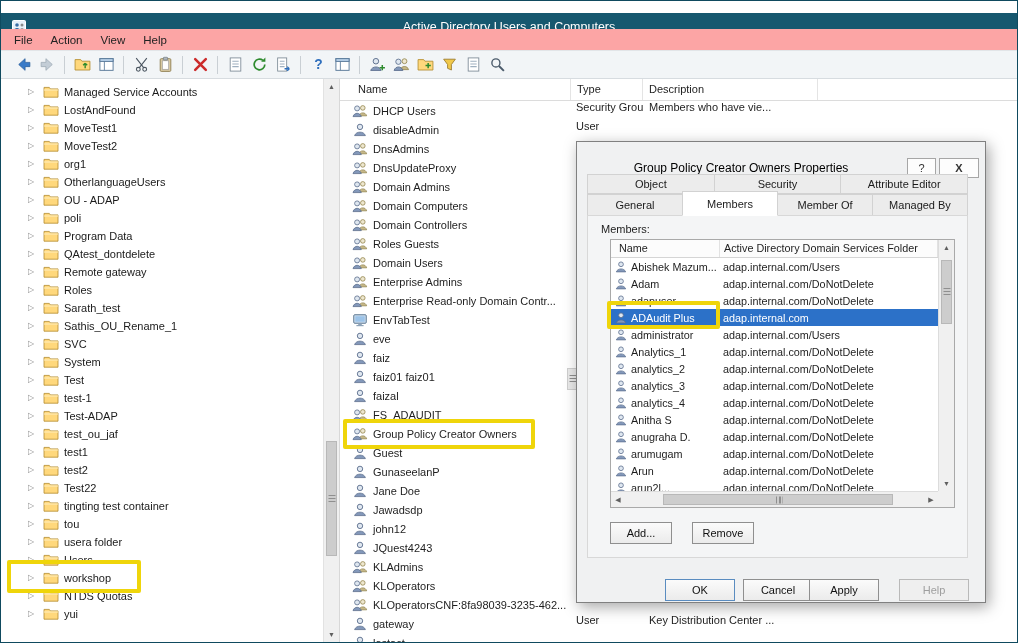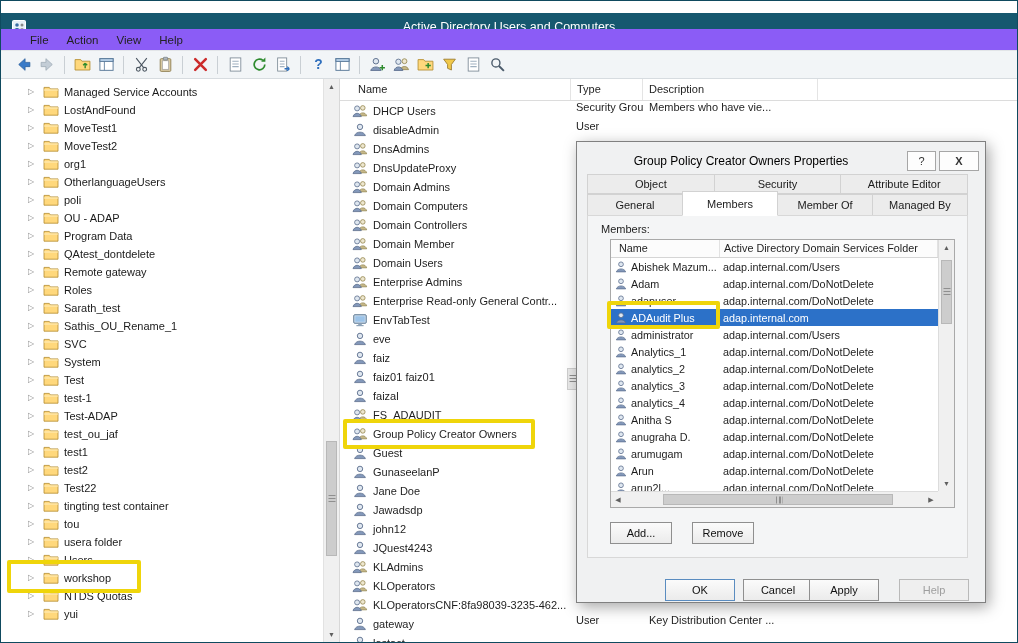--- a/index.html
+++ b/index.html
@@ -6,22 +6,22 @@
   html,body{background:#cfd6dc}
   .win{position:relative;width:1018px;height:643px;overflow:hidden;background:#fff;
        font-family:"Liberation Sans","DejaVu Sans",sans-serif;font-size:11px;color:#1e1e1e;
        border:1px solid #0f4a5f}
   
   .titlebar{position:absolute;left:0;top:12px;width:100%;height:28px;background:var(--titlebar,#16586F);
             display:flex;align-items:center;justify-content:center;color:#fff;font-size:12.5px}
   .app-icon{position:absolute;left:10px;top:5px;width:18px;height:18px}
   .app-icon svg{width:18px;height:18px;display:block}
   
-  .menubar{position:absolute;left:0;top:28px;width:100%;height:22px;background:#8b5cf6;
-           border-bottom:1px solid #e2e5e8;display:flex;align-items:center;padding-left:20px;font-size:11.5px}
+  .menubar{position:absolute;left:0;top:28px;width:100%;height:22px;background:#fca5a5;
+           border-bottom:1px solid #e2e5e8;display:flex;align-items:center;padding-left:4px;font-size:11.5px}
   .menu-item{padding:2px 9px;color:#222}
   
   .toolbar{position:absolute;left:0;top:50px;width:100%;height:28px;background:#f2f5f7;
            border-bottom:1px solid #d7dce0;display:flex;align-items:center;padding-left:10px}
   .tb-btn{width:24px;height:22px;display:inline-flex;align-items:center;justify-content:center;flex:none}
   .tb-btn svg{width:17px;height:17px;display:block}
   .tb-sep{width:1px;height:18px;background:#c9cfd4;margin:0 5px;flex:none}
   
   .tree-pane{position:absolute;left:0;top:78px;width:322px;bottom:0;background:#fff;overflow:hidden;padding-top:4px}
   .trow{height:18px;display:flex;align-items:center;white-space:nowrap}
@@ -53,21 +53,21 @@
   .list-body{position:absolute;left:0;top:22px;right:0;bottom:0}
   .lrow{height:19px;display:flex;}
   .lc-name{width:231px;display:flex;align-items:center;white-space:nowrap;overflow:hidden;flex:none}
   .lc-name .ico{margin-left:12px;margin-right:5px}
   .lc-type{width:72px;flex:none;white-space:nowrap;overflow:hidden;padding-left:5px}
   .lc-desc{flex:1;white-space:nowrap;overflow:hidden;padding-left:6px}
   .scroll-fragment{position:absolute;left:566px;top:367px;width:12px;height:22px;background:#e9e9e9;border:1px solid #cfcfcf;z-index:5}
   
   .dialog{position:absolute;left:575px;top:140px;width:410px;height:462px;background:#f0f1f2;
           border:1px solid #808080;box-shadow:3px 4px 14px rgba(0,0,0,.35);z-index:20}
-  .dlg-titlebar{position:absolute;left:0;top:4px;right:0;height:30px}
+  .dlg-titlebar{position:absolute;left:0;top:11px;right:0;height:30px}
   .dlg-title{position:absolute;left:0;right:80px;top:8px;text-align:center;font-size:12px;color:#000}
   .dlg-btn{position:absolute;top:5px;height:20px;border:1px solid #a6a6a6;background:#fdfdfd;
            display:flex;align-items:center;justify-content:center;font-size:11px;color:#333}
   .dlg-help{left:330px;width:29px}
   .dlg-close{left:362px;width:40px;font-weight:bold}
   .tabs-back{position:absolute;left:10px;top:32px;right:17px;height:20px;display:flex}
   .tab-back{flex:1;border:1px solid #d2d2d2;background:#ececec;display:flex;align-items:center;justify-content:center;color:#1b1b1b}
   .tab-back + .tab-back{margin-left:-1px}
   .tabs-front{position:absolute;left:10px;top:52px;right:17px;height:22px;display:flex}
   .tab-front{flex:1;border:1px solid #d2d2d2;background:#ececec;display:flex;align-items:center;justify-content:center;color:#1b1b1b}
@@ -319,31 +319,31 @@
         <span class="tlbl">OtherlanguageUsers</span>
       </div>
       <div class="trow">
         <span class="tarrow"></span>
         <span class="ico">
           <svg viewBox="0 0 16 16">
             <path d="M1 13.2V3.4h5.3l1.1 1.5H15v8.3z" fill="#ffd87c" stroke="#b28c2e" stroke-width="0.8"></path>
             <path d="M1 6h14" stroke="#ffedb8" stroke-width="1.1"></path>
           </svg>
         </span>
+        <span class="tlbl">OU - ADAP</span>
+      </div>
+      <div class="trow">
+        <span class="tarrow"></span>
+        <span class="ico">
+          <svg viewBox="0 0 16 16">
+            <path d="M1 13.2V3.4h5.3l1.1 1.5H15v8.3z" fill="#ffd87c" stroke="#b28c2e" stroke-width="0.8"></path>
+            <path d="M1 6h14" stroke="#ffedb8" stroke-width="1.1"></path>
+          </svg>
+        </span>
         <span class="tlbl">poli</span>
-      </div>
-      <div class="trow">
-        <span class="tarrow"></span>
-        <span class="ico">
-          <svg viewBox="0 0 16 16">
-            <path d="M1 13.2V3.4h5.3l1.1 1.5H15v8.3z" fill="#ffd87c" stroke="#b28c2e" stroke-width="0.8"></path>
-            <path d="M1 6h14" stroke="#ffedb8" stroke-width="1.1"></path>
-          </svg>
-        </span>
-        <span class="tlbl">OU - ADAP</span>
       </div>
       <div class="trow">
         <span class="tarrow"></span>
         <span class="ico">
           <svg viewBox="0 0 16 16">
             <path d="M1 13.2V3.4h5.3l1.1 1.5H15v8.3z" fill="#ffd87c" stroke="#b28c2e" stroke-width="0.8"></path>
             <path d="M1 6h14" stroke="#ffedb8" stroke-width="1.1"></path>
           </svg>
         </span>
         <span class="tlbl">Program Data</span>
@@ -698,21 +698,21 @@
             <span class="ico">
               <svg viewBox="0 0 16 16">
                 <g stroke-width="0.8">
                   <circle cx="10.8" cy="4.9" r="2.3" fill="#eee7cf" stroke="#94864f"></circle>
                   <path d="M6.9 12.8c1.2-3.9 6.6-3.9 7.8 0z" fill="#c6b787" stroke="#94864f"></path>
                   <circle cx="5.1" cy="5.4" r="2.5" fill="#dfe7f0" stroke="#5a6d8c"></circle>
                   <path d="M1 13.6c1.3-4.4 7-4.4 8.3 0z" fill="#8398ba" stroke="#5a6d8c"></path>
                 </g>
               </svg>
             </span>
-            <span>Domain Member</span>
+            <span>Roles Guests</span>
           </div>
           <div class="lc-type"></div>
           <div class="lc-desc"></div>
         </div>
         <div class="lrow">
           <div class="lc-name">
             <span class="ico">
               <svg viewBox="0 0 16 16">
                 <g stroke-width="0.8">
                   <circle cx="10.8" cy="4.9" r="2.3" fill="#eee7cf" stroke="#94864f"></circle>
@@ -749,21 +749,21 @@
             <span class="ico">
               <svg viewBox="0 0 16 16">
                 <g stroke-width="0.8">
                   <circle cx="10.8" cy="4.9" r="2.3" fill="#eee7cf" stroke="#94864f"></circle>
                   <path d="M6.9 12.8c1.2-3.9 6.6-3.9 7.8 0z" fill="#c6b787" stroke="#94864f"></path>
                   <circle cx="5.1" cy="5.4" r="2.5" fill="#dfe7f0" stroke="#5a6d8c"></circle>
                   <path d="M1 13.6c1.3-4.4 7-4.4 8.3 0z" fill="#8398ba" stroke="#5a6d8c"></path>
                 </g>
               </svg>
             </span>
-            <span>Enterprise Read-only General Contr...</span>
+            <span>Enterprise Read-only Domain Contr...</span>
           </div>
           <div class="lc-type"></div>
           <div class="lc-desc"></div>
         </div>
         <div class="lrow">
           <div class="lc-name">
             <span class="ico">
               <svg viewBox="0 0 16 16">
                 <rect x="1.8" y="2.8" width="12.4" height="8.4" rx="0.8" fill="#dbe9f7" stroke="#3e5d7d" stroke-width="0.9"></rect>
                 <rect x="3.2" y="4.2" width="9.6" height="5.6" fill="#9cc3e8"></rect>

